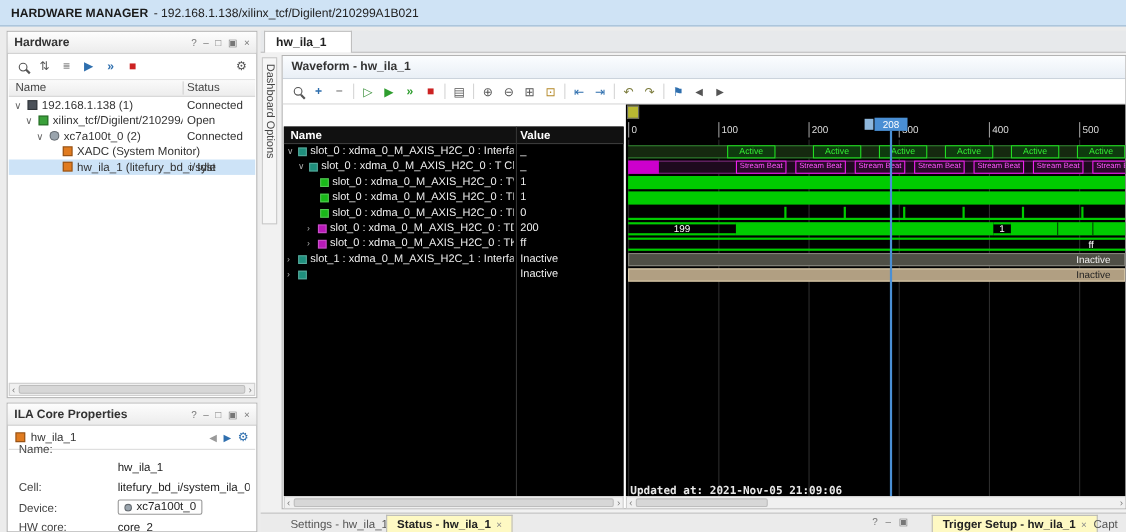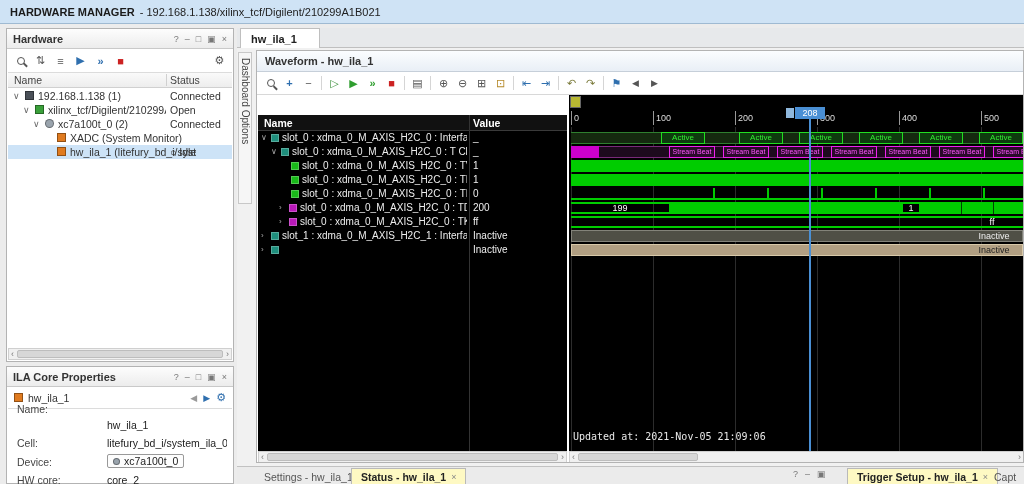--- a/index.html
+++ b/index.html
@@ -70,21 +70,21 @@
   .wavecanvas{position:absolute;left:312px;top:44px;width:456px;height:356px;background:#000;overflow:hidden;}
   .grid{position:absolute;top:32px;height:324px;width:1px;background:#2c2c2c;}
   .tick{position:absolute;top:16px;height:14px;border-left:1px solid #999;padding-left:2px;color:#ddd;font-size:9px;line-height:14px;}
   .wrow{position:absolute;left:0;width:456px;height:14px;overflow:hidden;}
   .bar{position:absolute;top:1px;height:12px;}
   .busline{position:absolute;top:1px;height:12px;border-top:2px solid #00cc00;border-bottom:2px solid #00cc00;}
   .busval{color:#fff;font-size:9px;line-height:8px;text-align:center;position:absolute;top:3px;}
   .segbox{position:absolute;top:1px;height:12px;border:1px solid;font-size:8px;line-height:10px;text-align:center;overflow:hidden;white-space:nowrap;}
   .marker-line{position:absolute;width:2px;background:#4a8fd4;}
   .marker-label{position:absolute;background:#4a8fd4;color:#fff;font-size:9px;line-height:12px;text-align:center;}
-  .updated{position:absolute;left:4px;top:336px;color:#e8e8e8;font-size:10px;font-family:"DejaVu Sans Mono",monospace;}
+  .updated{position:absolute;left:4px;top:346px;color:#e8e8e8;font-size:10px;font-family:"DejaVu Sans Mono",monospace;font-weight:bold;}
 
   
   .bbar{position:absolute;left:237px;top:466px;width:787px;height:18px;background:#ebebeb;border-top:1px solid #c2c2c2;overflow:hidden;}
   .btab{position:absolute;top:1px;height:17px;display:flex;align-items:center;gap:5px;padding:0 9px;font-size:10.5px;color:#555;white-space:nowrap;}
   .btab.sel{background:#fef9c3;border:1px solid #b9b9b9;border-bottom:none;font-weight:bold;color:#222;}
   .closex{color:#888;font-size:9px;font-weight:normal;}
   .bctl{position:absolute;top:2px;display:flex;gap:7px;color:#777;font-size:9px;}
 </style>
 </head>
 <body>

